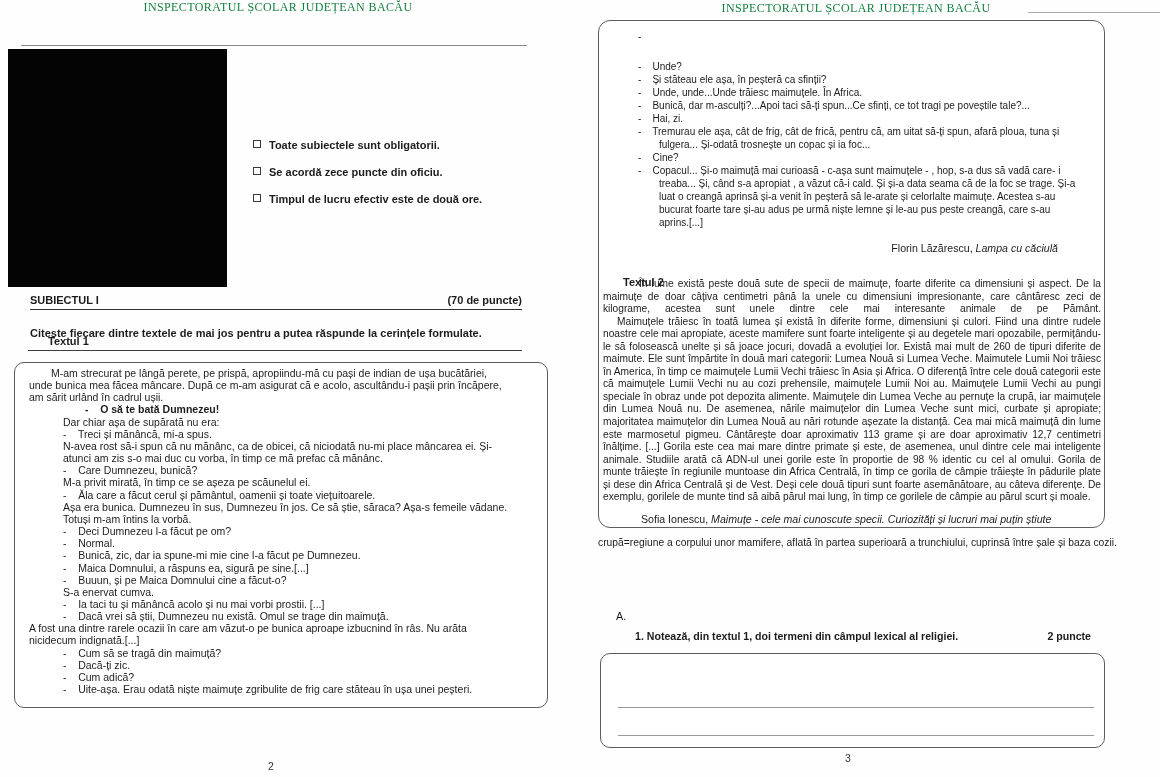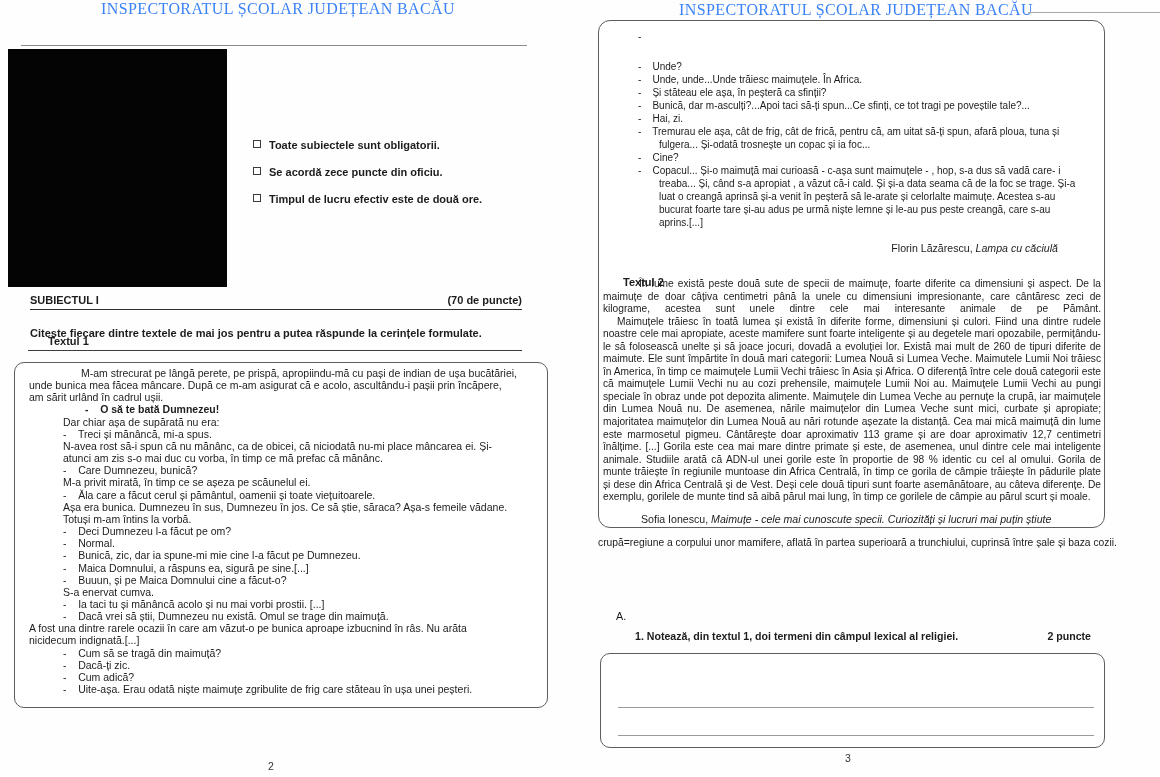--- a/index.html
+++ b/index.html
@@ -4,22 +4,22 @@
 <style>
   * { margin:0; padding:0; box-sizing:border-box; }
   html,body { background:#ffffff; }
   #canvas {
     position:relative; width:1160px; height:777px; background:#fefefe;
     font-family:"Liberation Sans", sans-serif; color:#1c1c1c; overflow:hidden;
   }
   .abs { position:absolute; }
   
   .page-header {
-    font-family:"Liberation Serif", serif; font-size:16px; letter-spacing:.4px;
-    text-align:center; color:#3b82f6;
+    font-family:"Liberation Serif", serif; font-size:12px; letter-spacing:.4px;
+    text-align:center; color:#15803d;
   }
   .hdr-left { left:0; top:6; width:556px; }
   .hdr-right { left:580px; top:1px; width:552px; }
   .rule { border-top:1px solid #8a8a8a; height:0; }
   
   .redaction { left:8px; top:49px; width:219px; height:238px; background:#040404; }
   .instructions { left:253px; top:138px; width:300px; }
   .instr-row { display:flex; align-items:flex-start; margin-bottom:13px; font-weight:bold; font-size:11px; line-height:14px; }
   .cbx { flex:0 0 auto; width:8px; height:8px; border:1.4px solid #3a3a3a; margin:2px 8px 0 0; background:#fff; }
   .subject-row {
@@ -28,21 +28,21 @@
   }
   .intro-line { left:30px; top:327px; width:500px; font-weight:bold; font-size:11px; }
   .t1-label { left:48px; top:335px; font-weight:bold; font-size:11px; }
   .t1-sep { left:28px; top:350px; width:494px; border-top:1.5px solid #3c3c3c; height:0; }
   .text-box {
     border:1.6px solid #5d5d5d; border-radius:10px; background:#fff; overflow:hidden;
   }
   .t1-box { left:14px; top:362px; width:534px; height:346px; padding-top:4px; }
   .t1-box .line { font-size:10.5px; line-height:12.15px; white-space:pre; }
   .i0 { padding-left:14px; }
-  .i1 { padding-left:36px;text-align:center; }
+  .i1 { padding-left:36px; }
   .i2 { padding-left:48px; }
   .d  { padding-left:48px; }
   .d2 { padding-left:70px;font-weight:bold; }
   .pageno { font-size:10.5px; color:#333; }
   
   .r-box { left:598px; top:20px; width:507px; height:508px; border:1.6px solid #5d5d5d; border-radius:12px; background:#fff; overflow:hidden; position:absolute; }
   .dlg { position:absolute; left:0; top:9px; width:100%; }
   .dlg .line { font-size:10px; line-height:13px; white-space:pre; }
   .rd  { padding-left:39px; }
   .rdc { padding-left:60px; }
@@ -165,23 +165,23 @@
 
   <div class="r-box">
     <div class="dlg">
 
         <div class="line rd">-</div>
 
         <div class="line sp"></div>
 
         <div class="line rd">-    Unde?</div>
 
+        <div class="line rd">-    Și stăteau ele așa, în peșteră ca sfinții?</div>
+
         <div class="line rd">-    Unde, unde...Unde trăiesc maimuțele. În Africa.</div>
-
-        <div class="line rd">-    Și stăteau ele așa, în peșteră ca sfinții?</div>
 
         <div class="line rd">-    Bunică, dar m-asculți?...Apoi taci să-ți spun...Ce sfinți, ce tot tragi pe poveștile tale?...</div>
 
         <div class="line rd">-    Hai, zi.</div>
 
         <div class="line rd">-    Tremurau ele așa, cât de frig, cât de frică, pentru că, am uitat să-ți spun, afară ploua, tuna și</div>
 
         <div class="line rdc">fulgera... Și-odată trosnește un copac și ia foc...</div>
 
         <div class="line rd">-    Cine?</div>

